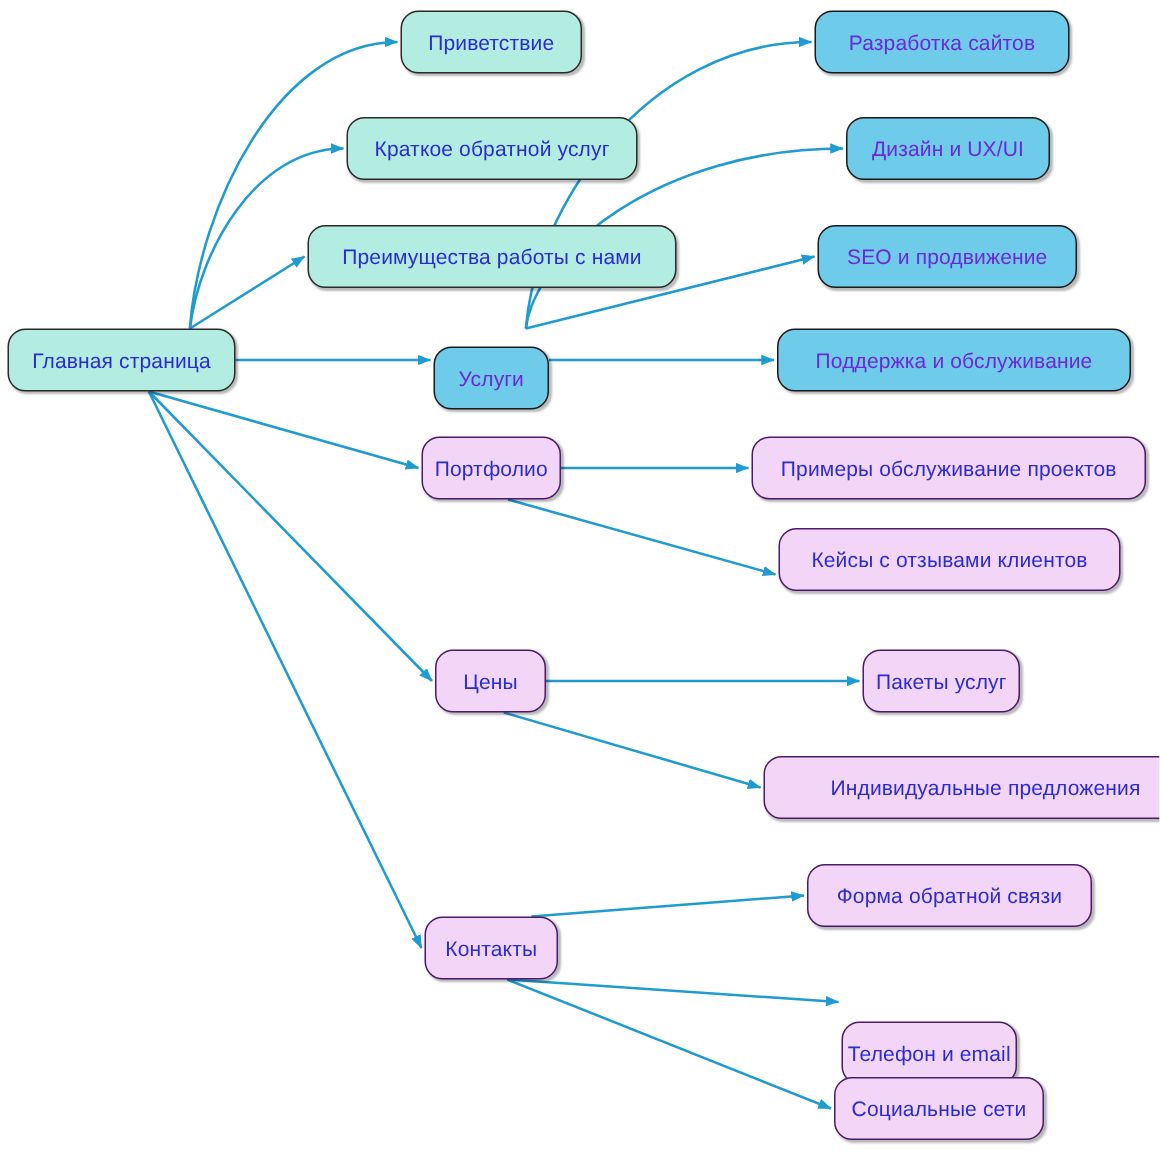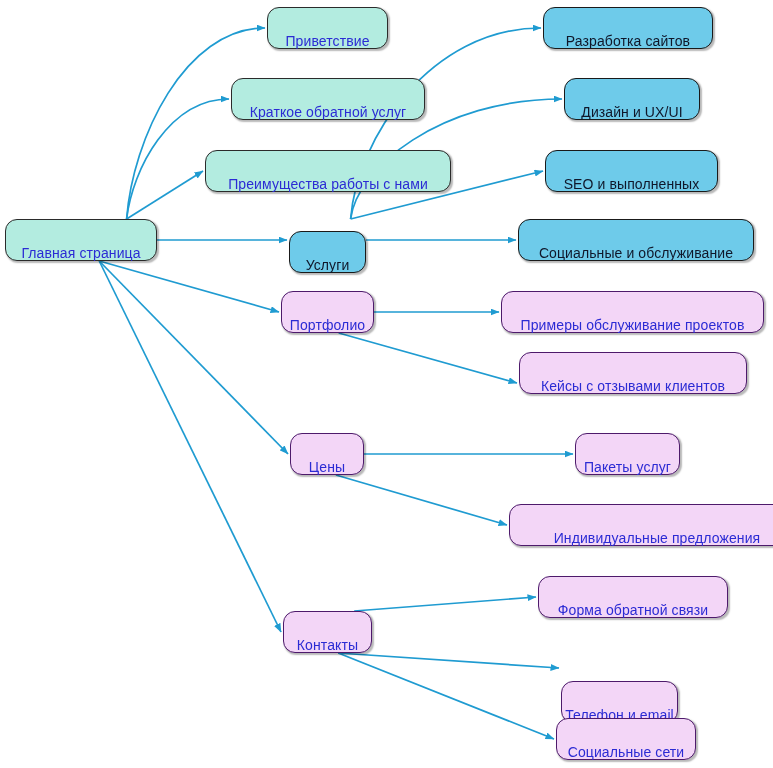--- a/index.html
+++ b/index.html
@@ -22,21 +22,21 @@
     left: 0;
     top: 0;
     width: 773px;
     height: 768px;
     pointer-events: none;
   }
   .node {
     position: absolute;
     box-sizing: border-box;
     display: flex;
-    align-items: flex-end;
+    align-items: center;
     justify-content: center;
     border-radius: 12px;
     border-width: 1.6px;
     border-style: solid;
     font-size: 14px;
     line-height: 1;
     letter-spacing: 0.1px;
     white-space: nowrap;
     color: #3333cc;
     box-shadow: 1.5px 1.5px 1.5px rgba(0,0,0,0.28);
@@ -46,21 +46,21 @@
     pointer-events: none;
   }
   .n-green {
     background: #b3ece0;
     border-color: #2b2b2b;
     color: #2b2bd4;
   }
   .n-blue {
     background: #6ecbea;
     border-color: #1a1a1a;
-    color: #0f172a;
+    color: #6d28d9;
   }
   .n-pink {
     background: #f3d6f7;
     border-color: #4d1a6b;
     color: #2b2bd4;
   }
 </style>
 </head>
 <body>
 
@@ -110,24 +110,24 @@
       <div class="node n-blue" style="left: 289px; top: 231px; width: 77px; height: 42px;">
         <span class="node-label">Услуги</span>
       </div>
       <div class="node n-blue" style="left: 543px; top: 7px; width: 170px; height: 42px;">
         <span class="node-label">Разработка сайтов</span>
       </div>
       <div class="node n-blue" style="left: 564px; top: 78px; width: 136px; height: 42px;">
         <span class="node-label">Дизайн и UX/UI</span>
       </div>
       <div class="node n-blue" style="left: 545px; top: 150px; width: 173px; height: 42px;">
-        <span class="node-label">SEO и выполненных</span>
+        <span class="node-label">SEO и продвижение</span>
       </div>
       <div class="node n-blue" style="left: 518px; top: 219px; width: 236px; height: 42px;">
-        <span class="node-label">Социальные и обслуживание</span>
+        <span class="node-label">Поддержка и обслуживание</span>
       </div>
       <div class="node n-pink" style="left: 281px; top: 291px; width: 93px; height: 42px;">
         <span class="node-label">Портфолио</span>
       </div>
       <div class="node n-pink" style="left: 501px; top: 291px; width: 263px; height: 42px;">
         <span class="node-label">Примеры обслуживание проектов</span>
       </div>
       <div class="node n-pink" style="left: 519px; top: 352px; width: 228px; height: 42px;">
         <span class="node-label">Кейсы с отзывами клиентов</span>
       </div>

